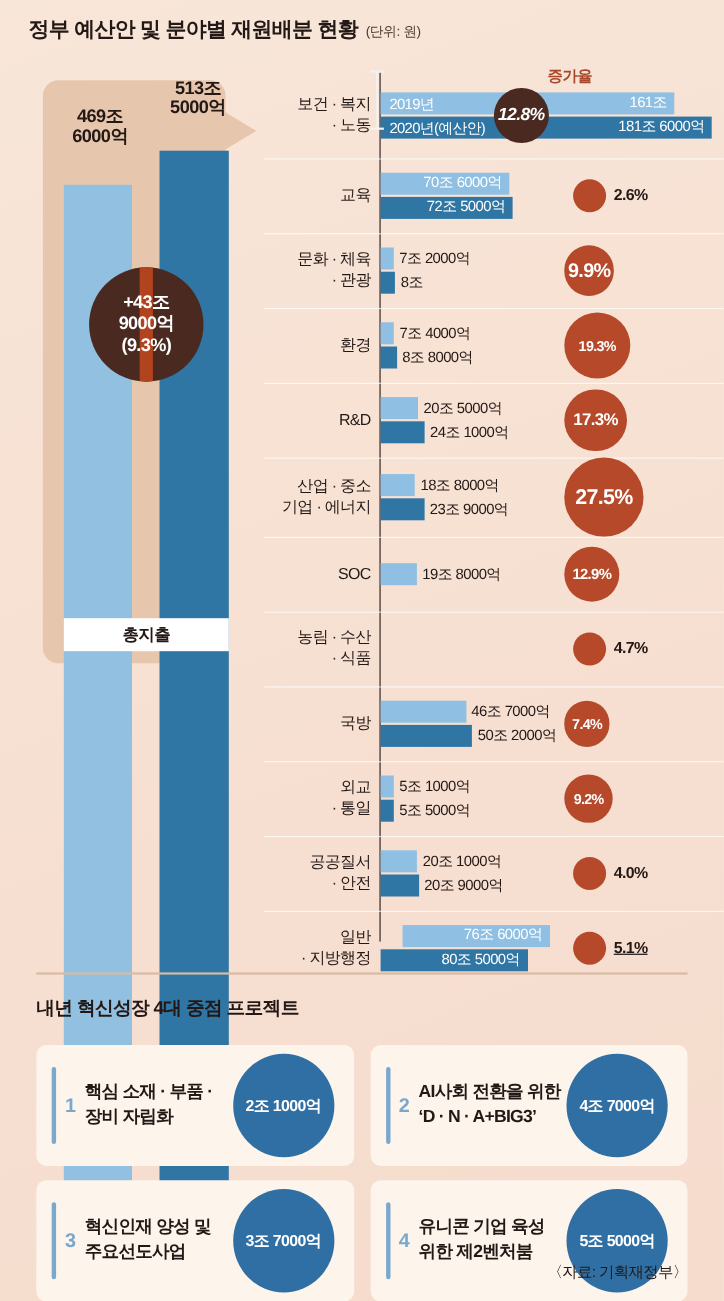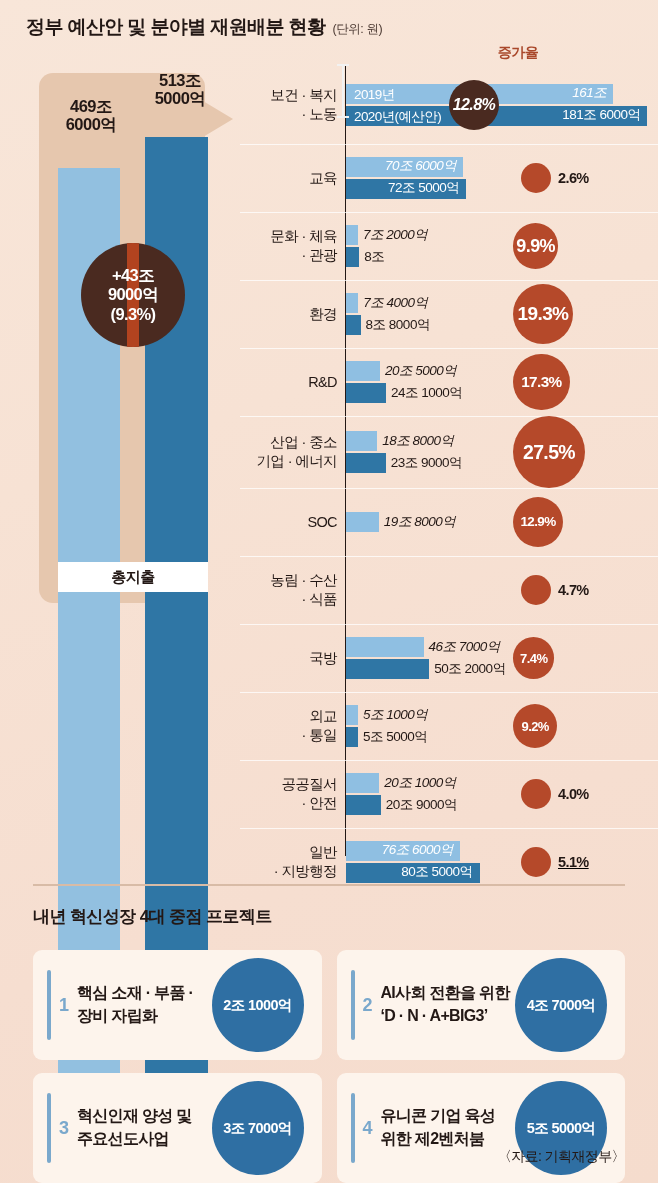--- a/index.html
+++ b/index.html
@@ -56,21 +56,21 @@
   }
   .tot-circle span { position:relative; z-index:1; }
   .tot-foot {
     position:absolute; left:58px; top:562px; width:150px; height:30px;
     background:#ffffff; display:flex; align-items:center; justify-content:center;
     font-size:15px; font-weight:bold; color:#231815; letter-spacing:-0.5px;
   }
 
   
   .growth-hdr {
-    position:absolute; left:463px; top:44px; width:110px; text-align:center;
+    position:absolute; left:463px; top:61px; width:110px; text-align:center;
     font-size:14px; font-weight:bold; color:#a9472a; letter-spacing:-0.5px;
   }
   .axis { position:absolute; left:345px; top:66px; width:1.4px; height:790px; background:#231815; }
   .rows { position:absolute; left:240px; top:66px; width:418px; }
   .row { position:relative; width:418px; }
   .row + .row::before {
     content:""; position:absolute; left:0; right:-0px; top:0; height:1px;
     background:rgba(255,255,255,0.75);
   }
   .row-label {
@@ -81,21 +81,21 @@
   }
   .bars { position:absolute; left:106px; top:0; right:0; height:100%;
           display:flex; flex-direction:column; justify-content:center; gap:2px; }
   .barline { position:relative; display:flex; align-items:center; }
   .bar { height:20px; flex:0 0 auto; }
   .bar19 { background:#8fbfe2; }
   .bar20 { background:#2f76a5; }
   .bval { font-size:13.5px; color:#231815; letter-spacing:-0.5px; white-space:nowrap; }
   .bval.out { margin-left:5px; }
   .bval.in  { position:absolute; right:7px; color:#ffffff; }
-  .bval.b19 { font-weight:normal;font-style:italic; }
+  .bval.b19 { font-weight:normal; }
   .bval.b20 { font-weight:normal; }
   .bval.in.b19 { font-weight:normal; }
 
   
   .legend-txt {
     position:absolute; left:8px; font-size:13.5px; color:#ffffff;
     letter-spacing:-0.6px; white-space:nowrap;
   }
   .caliper { position:absolute; left:-9px; top:-2px; width:12px; height:54px; }
   .caliper i { position:absolute; background:#f2f2f2; }
@@ -261,21 +261,21 @@
             <div class="bval b19 out">7조 4000억</div>
           </div>
           <div class="barline">
             <div class="bar bar20" style="width: 14.608px;"></div>
             <div class="bval b20 out">8조 8000억</div>
           </div>
         </div>
         <div class="gcell">
           <div class="gwrap" style="margin-left: 18px;">
             <div class="gcircle" style="width: 59.915px; height: 59.915px; overflow: visible;">
-              <div class="gtxt-in" style="font-size: 19px; transform: translateX(0px);">19.3%</div>
+              <div class="gtxt-in" style="font-size: 13px; transform: translateX(0px);">19.3%</div>
             </div>
           </div>
         </div>
       </div>
       <div class="row" style="height: 68px;">
         <div class="row-label">
           <div>R&amp;D</div>
         </div>
         <div class="bars">
           <div class="barline">
@@ -415,21 +415,21 @@
           </div>
         </div>
       </div>
       <div class="row" style="height: 68px;">
         <div class="row-label">
           <div>일반</div>
           <div>· 지방행정</div>
         </div>
         <div class="bars">
           <div class="barline">
-            <div class="bar bar19" style="width: 114px; position: relative;">
+            <div class="bar bar19" style="width: 134px; position: relative; margin-left: 20px;">
               <div class="bval b19 in">76조 6000억</div>
             </div>
           </div>
           <div class="barline">
             <div class="bar bar20" style="width: 133.63px; position: relative;">
               <div class="bval b20 in">80조 5000억</div>
             </div>
           </div>
         </div>
         <div class="gcell">

